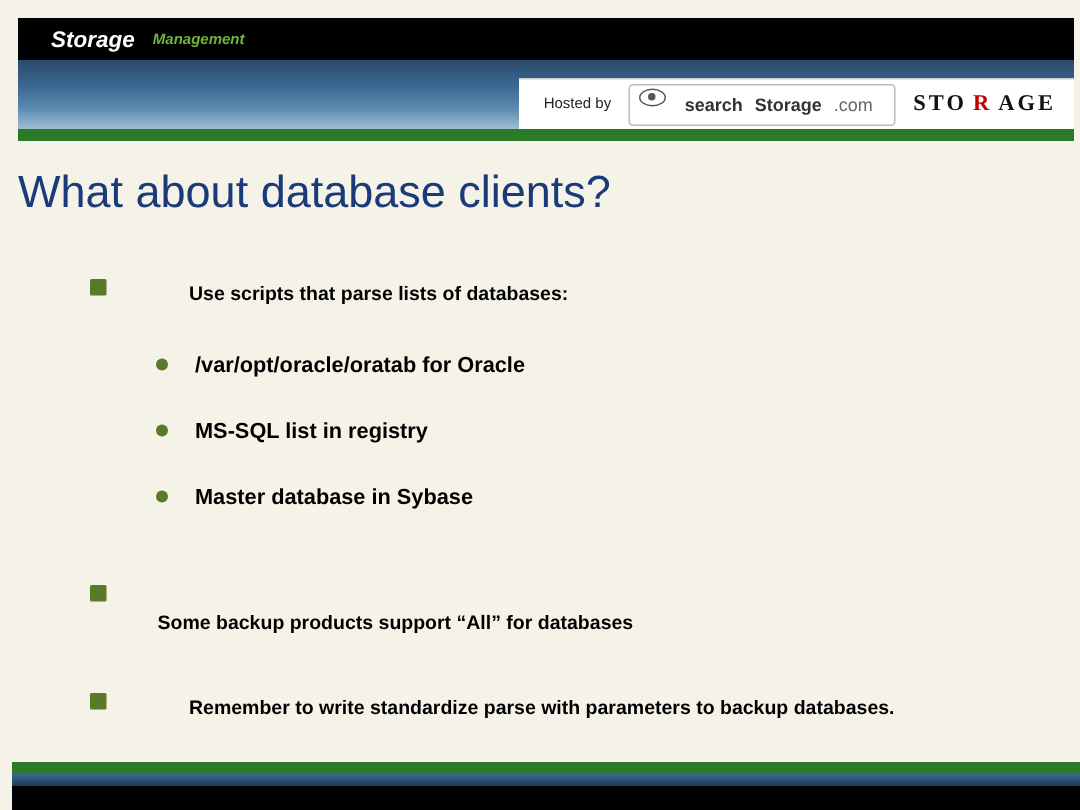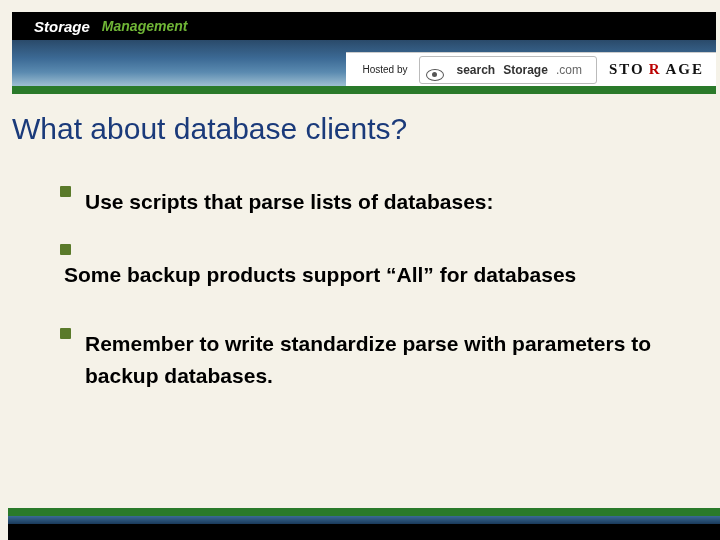--- a/index.html
+++ b/index.html
@@ -16,42 +16,42 @@
     height: 72px;
   }
   .top-black-bar {
     background: #000;
     height: 28px;
     display: flex;
     align-items: center;
     padding-left: 18px;
   }
   .brand-white { color: #fff; font-weight: bold; font-size: 15px; font-style: italic; margin-right: 4px; }
-  .brand-green { color: #6fb536; font-weight: bold; font-size: 14px; font-style: italic; }
+  .brand-green { color: #6fb536; font-weight: bold; font-size: 10px; font-style: italic; }
   .gradient-bar {
     height: 46px;
     background: linear-gradient(to bottom, #2a4a6a 0%, #3c6a95 40%, #5a8ab0 70%, #9ebfd2 100%);
     position: relative;
   }
   .hosted-row {
     position: absolute;
     right: 0;
     bottom: 0;
     height: 34px;
     background: #fff;
     display: flex;
     align-items: center;
     padding: 0 8px 0 12px;
     border-top: 1px solid #ccc;
     gap: 8px;
   }
   .hosted-by { font-size: 10px; color: #222; }
   .search-logo {
     display: flex;
-    align-items: flex-end;
+    align-items: flex-start;
     gap: 4px;
     border: 1px solid #bbb;
     border-radius: 3px;
     padding: 2px 6px;
     background: #fff;
   }
   .eye-icon {
     width: 18px; height: 12px;
     border: 1.5px solid #555;
     border-radius: 50%;
@@ -98,24 +98,25 @@
   }
   .l1-bullet {
     width: 11px; height: 11px;
     background: #5a7a2a;
     border-radius: 1px;
     margin-top: 4px;
     margin-right: 10px;
     flex-shrink: 0;
   }
   .l1-text {
-    font-size: 21px;
+    font-size: 13px;
     font-weight: bold;
     color: #000;
     line-height: 1.5;
+    margin-left: 41px;
   }
   .l2-list {
     margin: 6px 0 18px 0;
   }
   .l2 {
     display: flex;
     align-items: flex-start;
     padding-left: 44px;
     margin-bottom: 12px;
   }
@@ -172,20 +173,34 @@
 </div>
 
 <h1 class="slide-title">What about database clients?</h1>
 
 <div class="content">
 
   <div class="l1">
     <span class="l1-bullet"></span>
     <span class="l1-text">Use scripts that parse lists of databases:</span>
   </div>
+  <div class="l2-list">
+    <div class="l2">
+      <span class="l2-bullet"></span>
+      <span class="l2-text">/var/opt/oracle/oratab for Oracle</span>
+    </div>
+    <div class="l2">
+      <span class="l2-bullet"></span>
+      <span class="l2-text">MS-SQL list in registry</span>
+    </div>
+    <div class="l2">
+      <span class="l2-bullet"></span>
+      <span class="l2-text">Master database in Sybase</span>
+    </div>
+  </div>
 
   <div class="l1" style="margin-bottom:22px;flex-direction:column;">
     <span class="l1-bullet"></span>
     <span class="l1-text">Some backup products support “All” for databases</span>
   </div>
 
   <div class="l1">
     <span class="l1-bullet"></span>
     <span class="l1-text">Remember to write standardize parse with parameters to backup databases.</span>
   </div>

